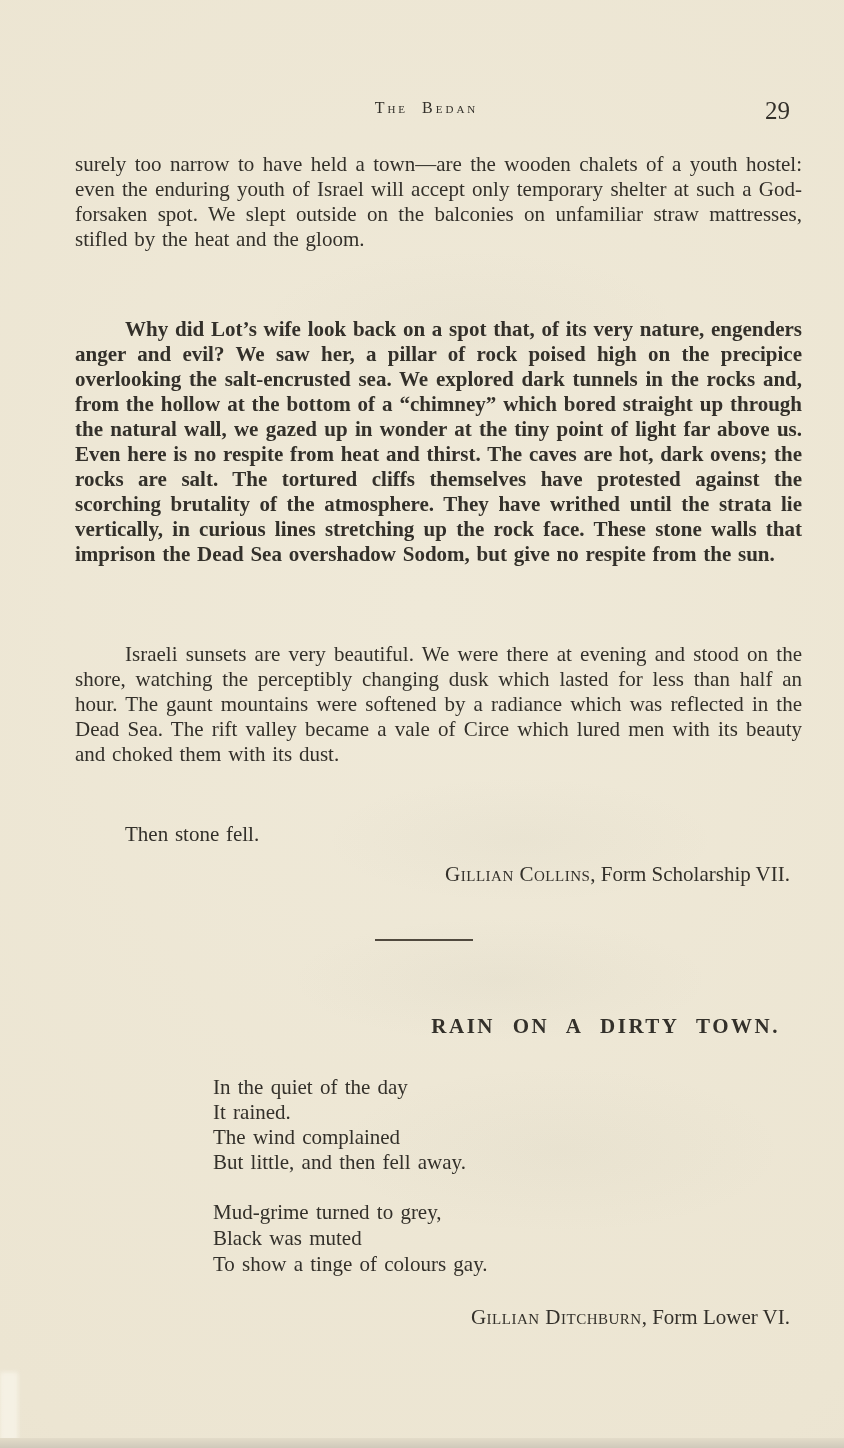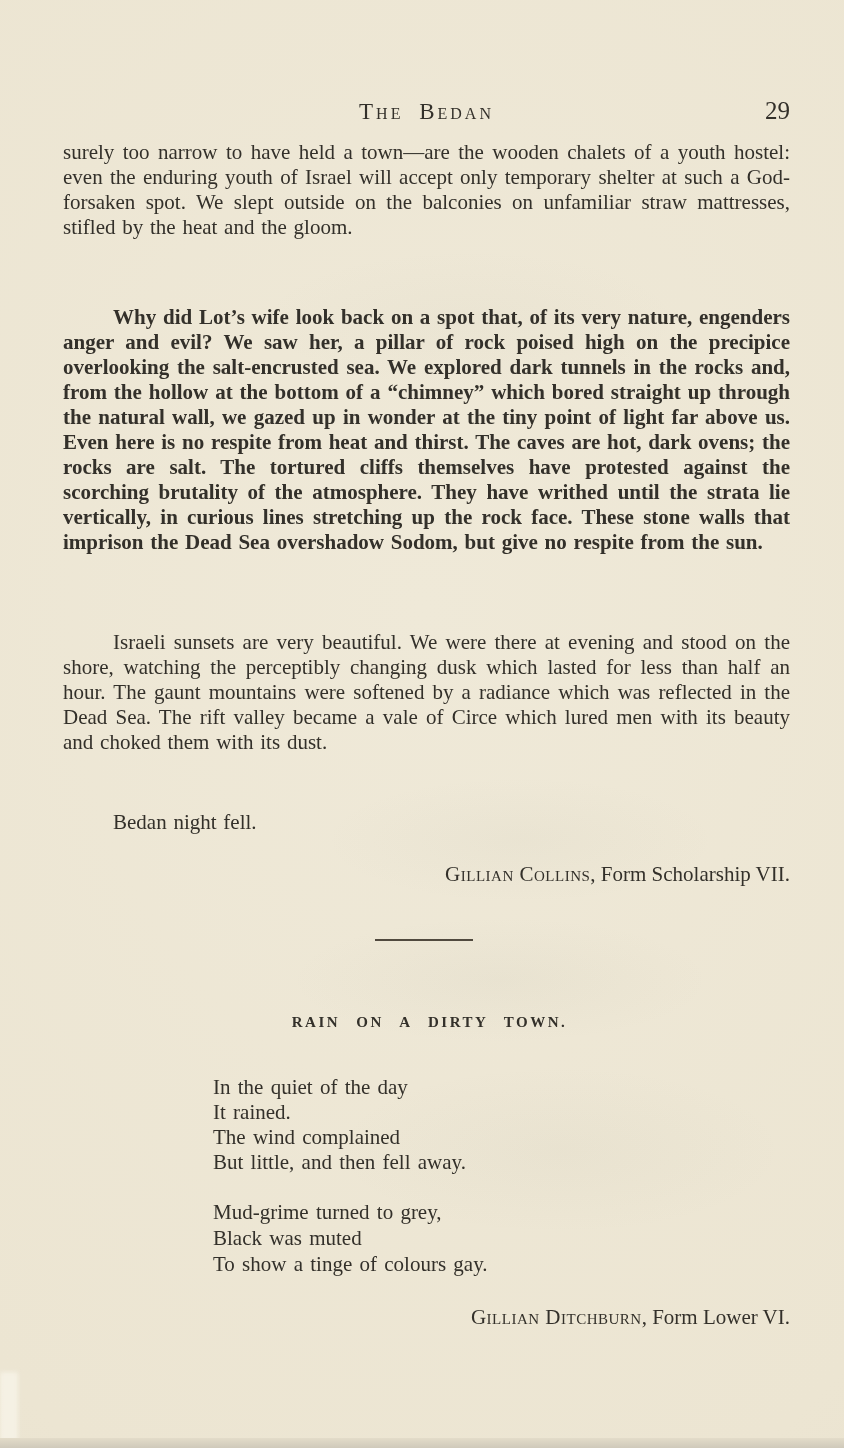--- a/index.html
+++ b/index.html
@@ -44,36 +44,36 @@
     width: 18px; height: 70px;
     background: rgba(250,248,238,0.65);
     filter: blur(2px);
   }
 
   .running-head {
     position: absolute;
     top: 99px; left: 63px; width: 727px;
     text-align: center;
     font-variant: small-caps;
-    font-size: 23px;
+    font-size: 16px;
     letter-spacing: 3px;
     word-spacing: 7px;
   }
   .page-number {
     position: absolute;
     top: 97px;
     right: 54px;
     font-size: 25px;
   }
 
   .body-para {
     position: absolute;
     left: 63px;
     width: 727px;
-    margin: 0;
+    margin: 12px;
     font-size: 21px;
     line-height: 25px;
     text-align: justify;
     word-spacing: 1.5px;
   }
   .indent { text-indent: 50px; }
   .para-1 { top: 140px; }
   .para-2 { top: 305px; font-weight: bold; }
   .para-3 { top: 630px; }
   .para-4 { top: 810px; text-align: left; }
@@ -94,24 +94,24 @@
     position: absolute;
     top: 939px;
     left: 375px;
     width: 98px;
     height: 0;
     border-top: 2.5px solid #50493e;
   }
 
   .poem-title {
     position: absolute;
-    top: 1014px; left: 66px; width: 727px;
+    top: 1014px; left: 53px; width: 727px;
     margin: 0;
-    text-align: center;
-    font-size: 15px;
+    text-align: right;
+    font-size: 21px;
     font-weight: bold;
     letter-spacing: 2.5px;
     word-spacing: 10px;
   }
   .stanza {
     position: absolute;
     left: 213px;
     font-size: 21px;
     line-height: 25px;
     word-spacing: 2px;
@@ -124,21 +124,21 @@
 <body>
 
 <div class="page">
 
   <div class="running-head">The Bedan</div>
   <div class="page-number">29</div>
 
   <p class="body-para para-1">surely too narrow to have held a town—are the wooden chalets of a youth hostel: even the enduring youth of Israel will accept only temporary shelter at such a God-forsaken spot.  We slept outside on the balconies on unfamiliar straw mattresses, stifled by the heat and the gloom.</p>
   <p class="body-para para-2 indent">Why did Lot’s wife look back on a spot that, of its very nature, engenders anger and evil? We saw her, a pillar of rock poised high on the precipice overlooking the salt-encrusted sea.  We explored dark tunnels in the rocks and, from the hollow at the bottom of a “chimney” which bored straight up through the natural wall, we gazed up in wonder at the tiny point of light far above us.  Even here is no respite from heat and thirst.  The caves are hot, dark ovens; the rocks are salt.  The tortured cliffs themselves have protested against the scorching brutality of the atmosphere.  They have writhed until the strata lie vertically, in curious lines stretching up the rock face.  These stone walls that imprison the Dead Sea overshadow Sodom, but give no respite from the sun.</p>
   <p class="body-para para-3 indent">Israeli sunsets are very beautiful.  We were there at evening and stood on the shore, watching the perceptibly changing dusk which lasted for less than half an hour.  The gaunt mountains were softened by a radiance which was reflected in the Dead Sea.  The rift valley became a vale of Circe which lured men with its beauty and choked them with its dust.</p>
-  <p class="body-para para-4 indent">Bedan night fell.</p>
+  <p class="body-para para-4 indent">Then stone fell.</p>
 
   <div class="byline byline-1"><span class="sc">Gillian Collins</span><span>, Form Scholarship VII.</span></div>
 
   <div class="rule"></div>
 
   <h2 class="poem-title">RAIN ON A DIRTY TOWN.</h2>
 
   <div class="stanza stanza-1">
     <div class="poem-line">In the quiet of the day</div>
     <div class="poem-line">It rained.</div>

